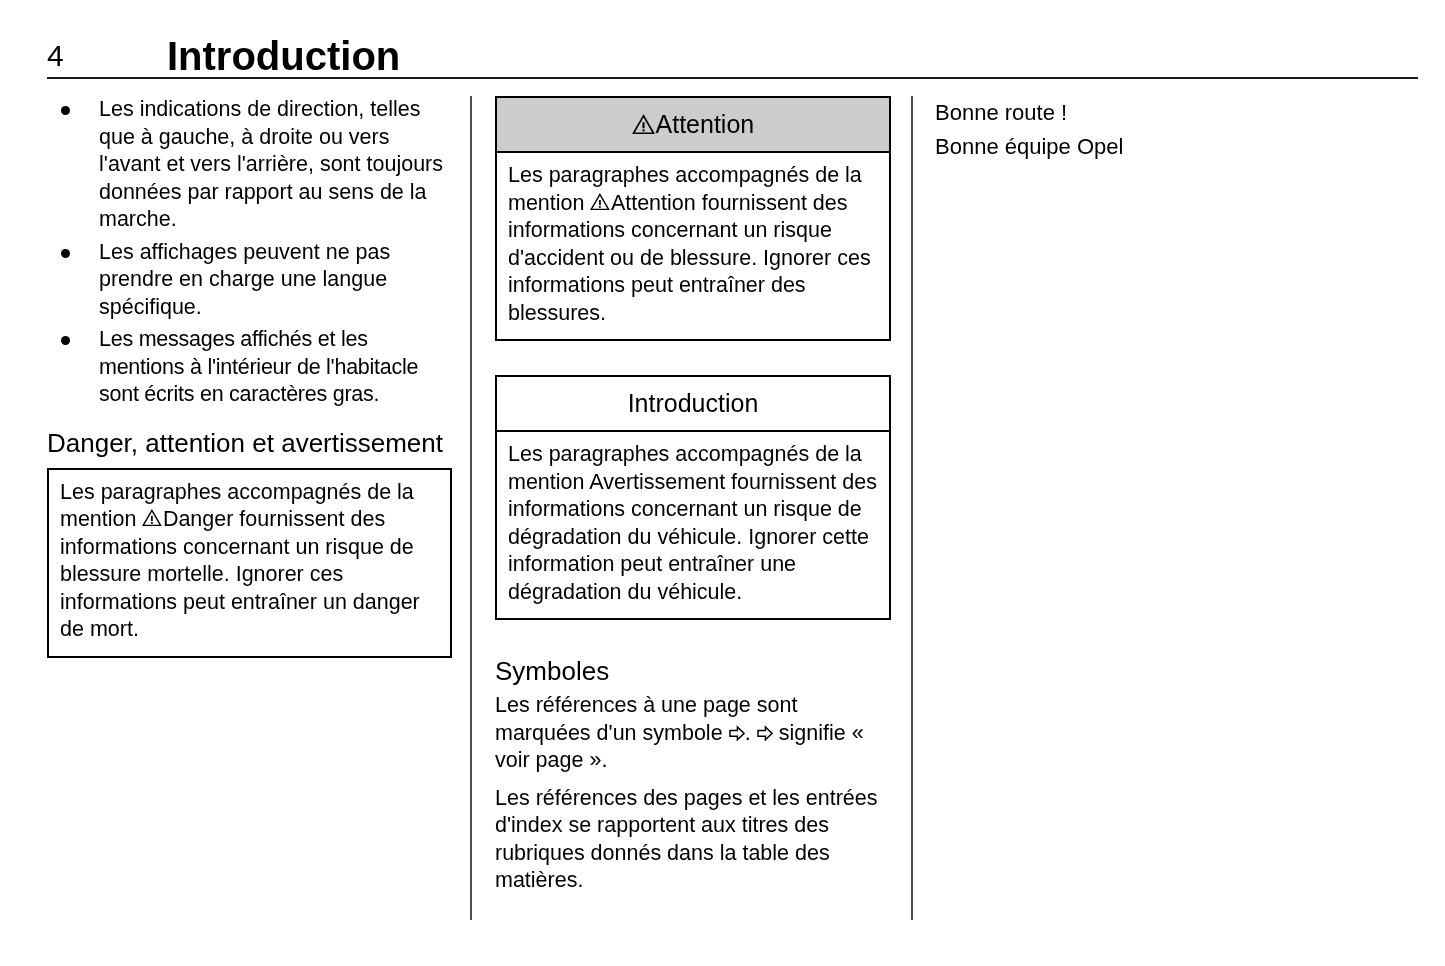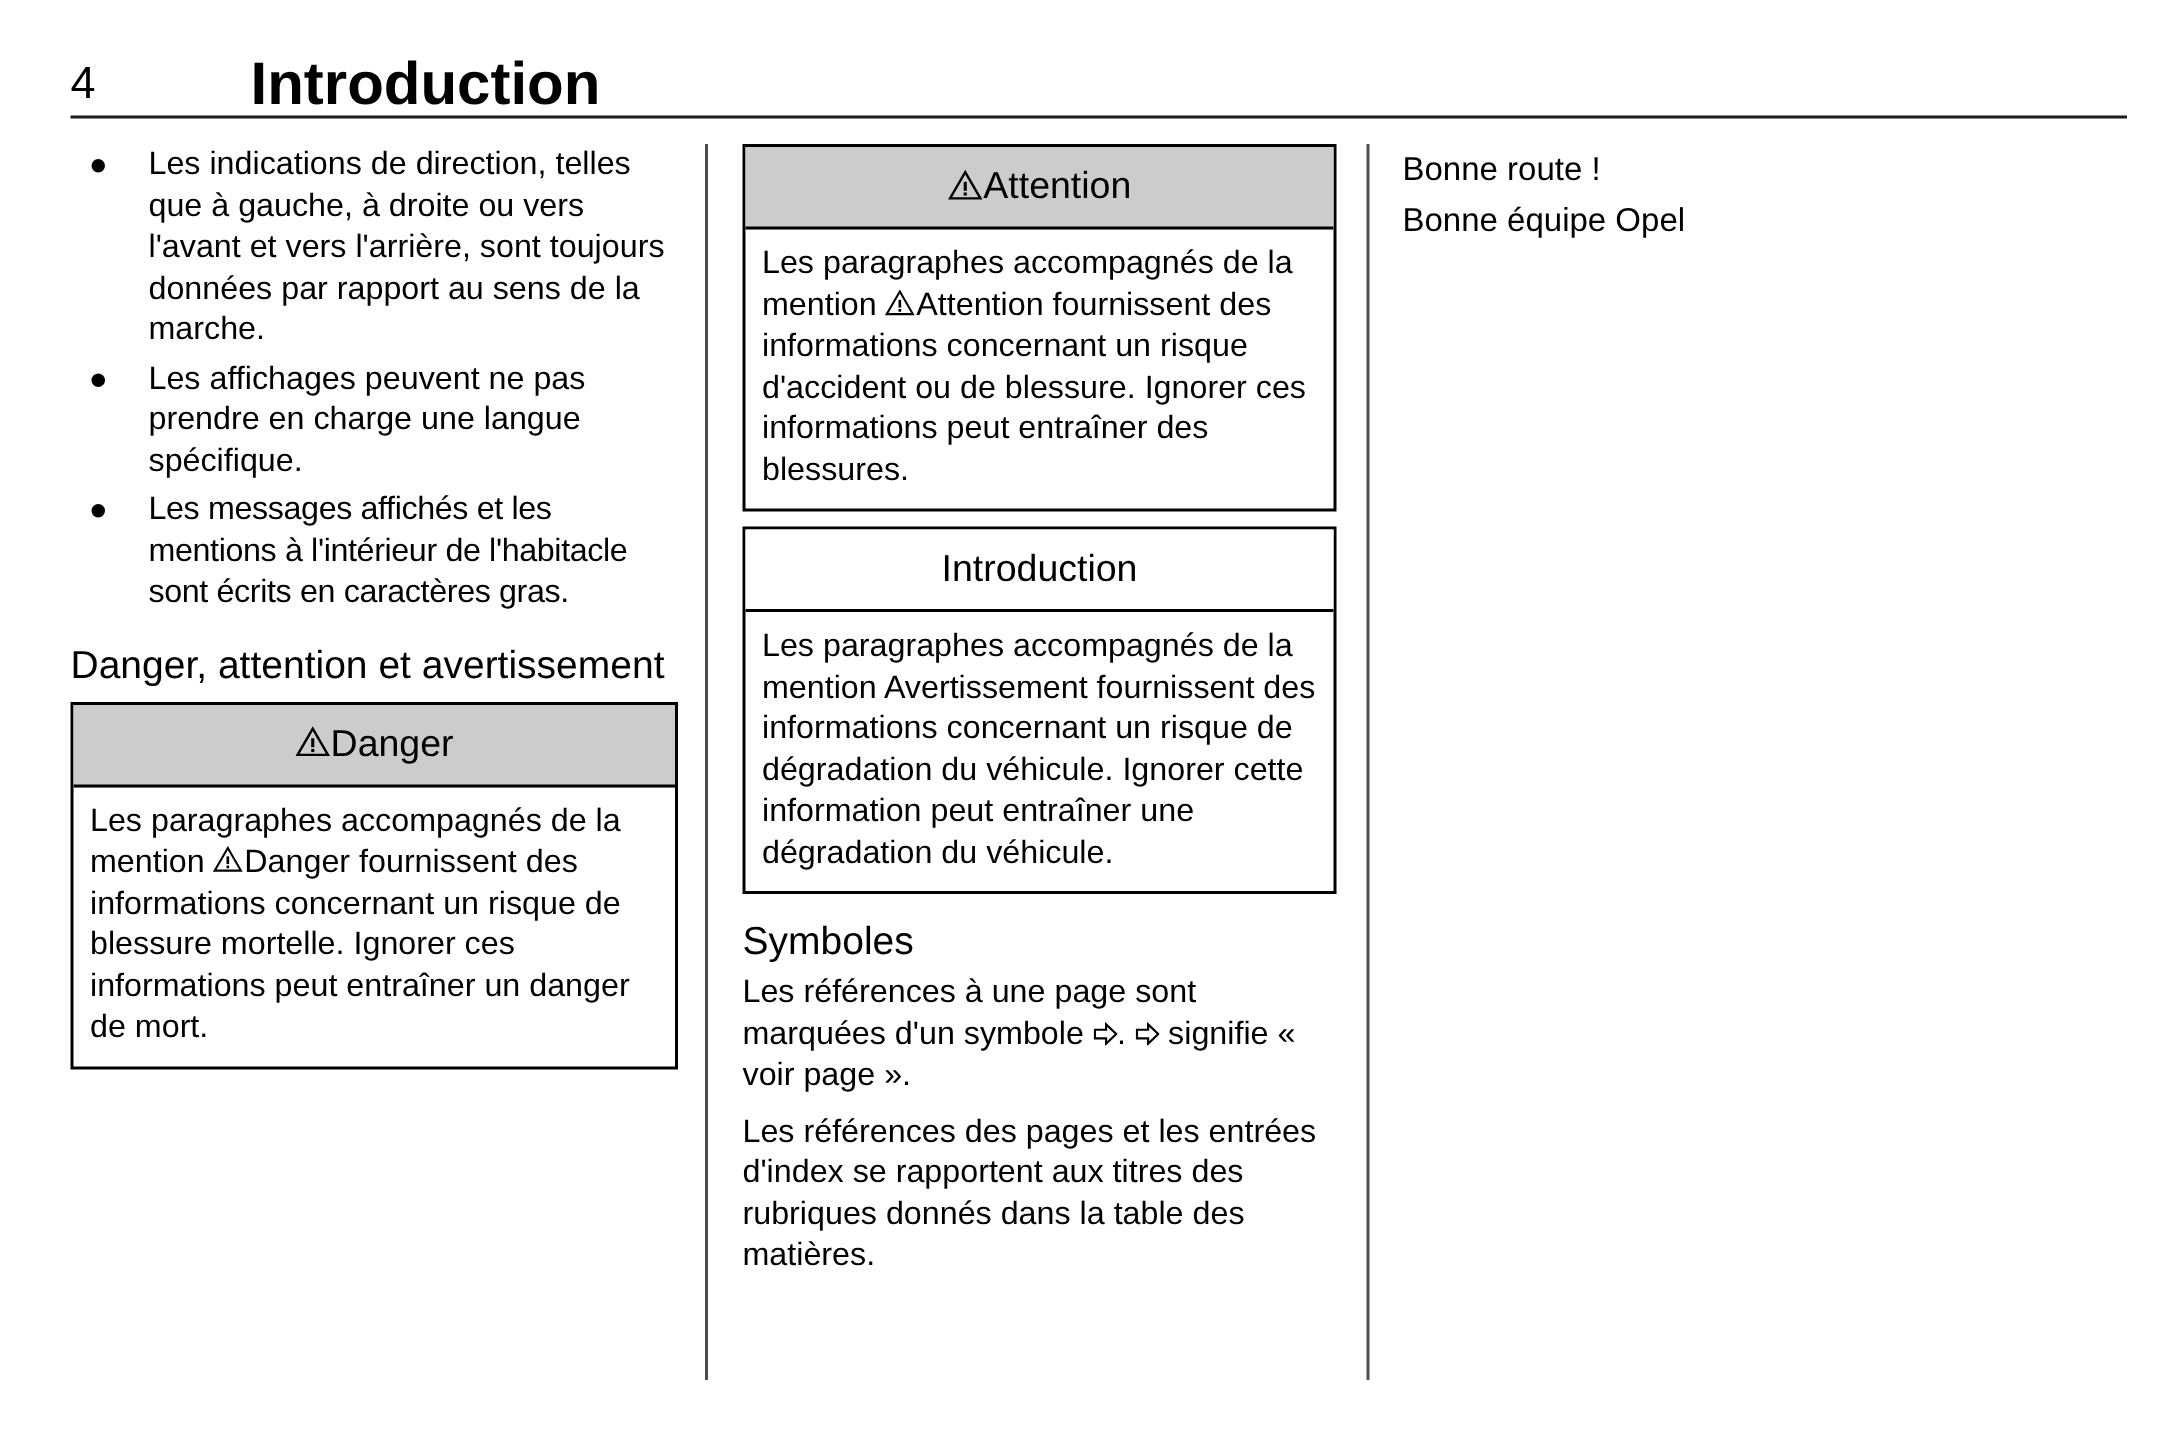--- a/index.html
+++ b/index.html
@@ -106,21 +106,21 @@
     letter-spacing: 0px;
   }
   h2.symboles {
     margin: 14px 0 4px 0;
   }
 
   
   .notice {
     border: 2px solid #000;
     box-sizing: border-box;
-    margin-bottom: 10px;
+    margin-bottom: 34px;
     background: #ffffff;
   }
   .notice-head {
     border-bottom: 2px solid #000;
     text-align: center;
     font-size: 25px;
     line-height: 31px;
     padding: 11px 4px 11px 4px;
     box-sizing: border-box;
   }
@@ -181,29 +181,20 @@
 
   <ul class="bullets">
     <li>Les indications de direction, telles que à gauche, à droite ou vers l'avant et vers l'arrière, sont toujours données par rapport au sens de la marche.</li>
     <li>Les affichages peuvent ne pas prendre en charge une langue spécifique.</li>
     <li class="tight">Les messages affichés et les mentions à l'intérieur de l'habitacle sont écrits en caractères gras.</li>
   </ul>
 
   <h2 class="section-heading">Danger, attention et avertissement</h2>
 
   <div class="notice">
-    <div class="notice-head shaded">
-      <span class="warn-icon">
-        <svg viewBox="0 0 100 100" xmlns="http://www.w3.org/2000/svg">
-          <polygon points="50,12 94,88 6,88" fill="none" stroke="#000" stroke-width="7" stroke-linejoin="miter"></polygon>
-          <rect x="45.5" y="40" width="9" height="26" fill="#000"></rect>
-          <rect x="45.5" y="71" width="9" height="9" fill="#000"></rect>
-        </svg>
-      </span><span>Danger</span>
-    </div>
     <div class="notice-body"><span>Les paragraphes accompagnés de la mention </span><span class="warn-icon">
         <svg viewBox="0 0 100 100" xmlns="http://www.w3.org/2000/svg">
           <polygon points="50,12 94,88 6,88" fill="none" stroke="#000" stroke-width="7" stroke-linejoin="miter"></polygon>
           <rect x="45.5" y="40" width="9" height="26" fill="#000"></rect>
           <rect x="45.5" y="71" width="9" height="9" fill="#000"></rect>
         </svg>
       </span><span>Danger fournissent des informations concernant un risque de blessure mortelle. Ignorer ces informations peut entraîner un danger de mort.</span></div>
   </div>
 
 </div>

